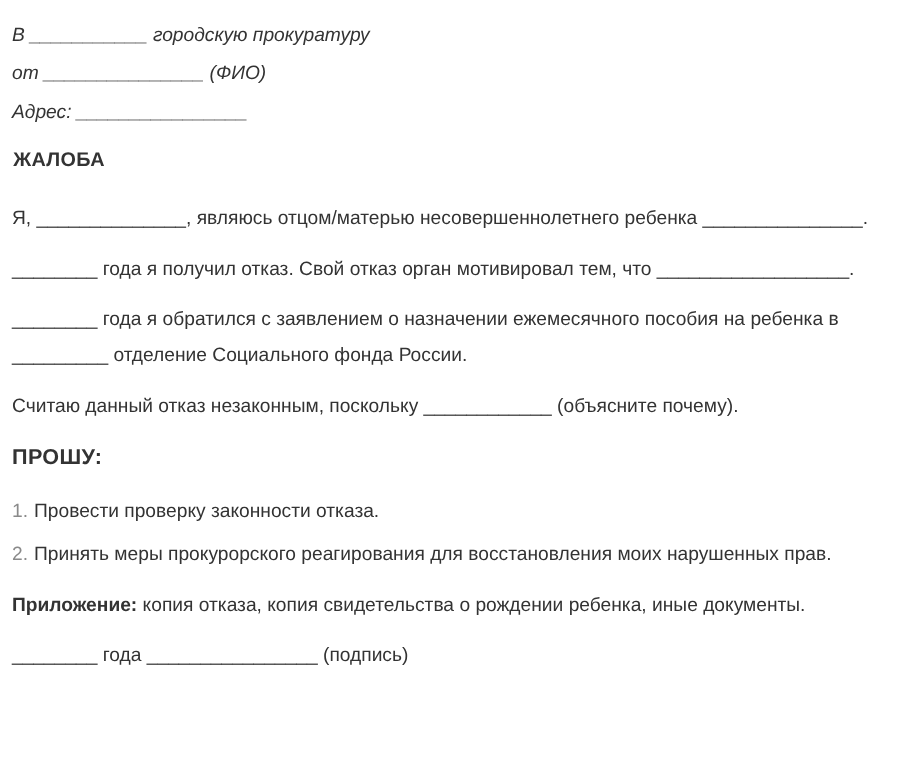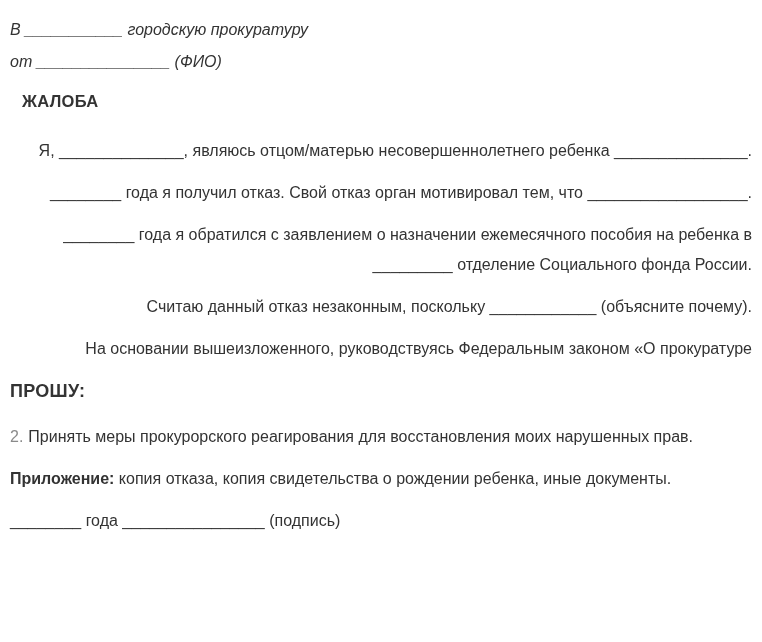--- a/index.html
+++ b/index.html
@@ -14,30 +14,29 @@
     font-family: "Liberation Sans", "DejaVu Sans", sans-serif;
     font-size: 16px;
   }
   .hline {
     margin: 0;
     line-height: 32px;
     font-style: italic;
     white-space: nowrap;
   }
   .doc-title {
-    margin: 8px 0 20px 12px;
+    margin: 8px 0 20px 1px;
     font-size: 16.5px;
     font-weight: 700;
     line-height: 30px;
     letter-spacing: 0.3px;
   }
   .para {
     margin: 0 0 12px 0;
     line-height: 30px;
-    text-align: right;
   }
   .line { white-space: nowrap; }
   .request-heading {
     margin: 0 0 16px 0;
     font-size: 18px;
     font-weight: 700;
     line-height: 30px;
     letter-spacing: 0.3px;
   }
   .list-item {
@@ -62,20 +61,21 @@
   }
 </style>
 </head>
 <body>
 
 <div class="page" style="--background: #ffffff; --text: #333333; --muted-number: #8a8a8a;">
 
   <div class="doc-header">
     <p class="hline">В ___________ городскую прокуратуру</p>
     <p class="hline">от _______________ (ФИО)</p>
+    <p class="hline">Адрес: ________________</p>
   </div>
 
   <div class="doc-title">ЖАЛОБА</div>
 
   <div class="para">
     <div class="line">Я, ______________, являюсь отцом/матерью несовершеннолетнего ребенка _______________.</div>
   </div>
 
   <div class="para">
     <div class="line">________ года я получил отказ. Свой отказ орган мотивировал тем, что __________________.</div>
@@ -84,25 +84,27 @@
   <div class="para">
     <div class="line">________ года я обратился с заявлением о назначении ежемесячного пособия на ребенка в</div>
     <div class="line">_________ отделение Социального фонда России.</div>
   </div>
 
   <div class="para">
     <div class="line">Считаю данный отказ незаконным, поскольку ____________ (объясните почему).</div>
   </div>
 
   <div class="para">
-    <div class="line">На основании вышеизложенного, руководствуясь Федеральным законом «О прокуратуре</div>
   </div>
 
   <div class="request-heading">ПРОШУ:</div>
 
+  <div class="list-item">
+    <span class="num">1.</span><span class="txt">Провести проверку законности отказа.</span>
+  </div>
 
   <div class="list-item">
     <span class="num">2.</span><span class="txt">Принять меры прокурорского реагирования для восстановления моих нарушенных прав.</span>
   </div>
 
   <div class="attachment">
     <span class="label">Приложение:</span>
     <span class="txt">копия отказа, копия свидетельства о рождении ребенка, иные документы.</span>
   </div>
 

